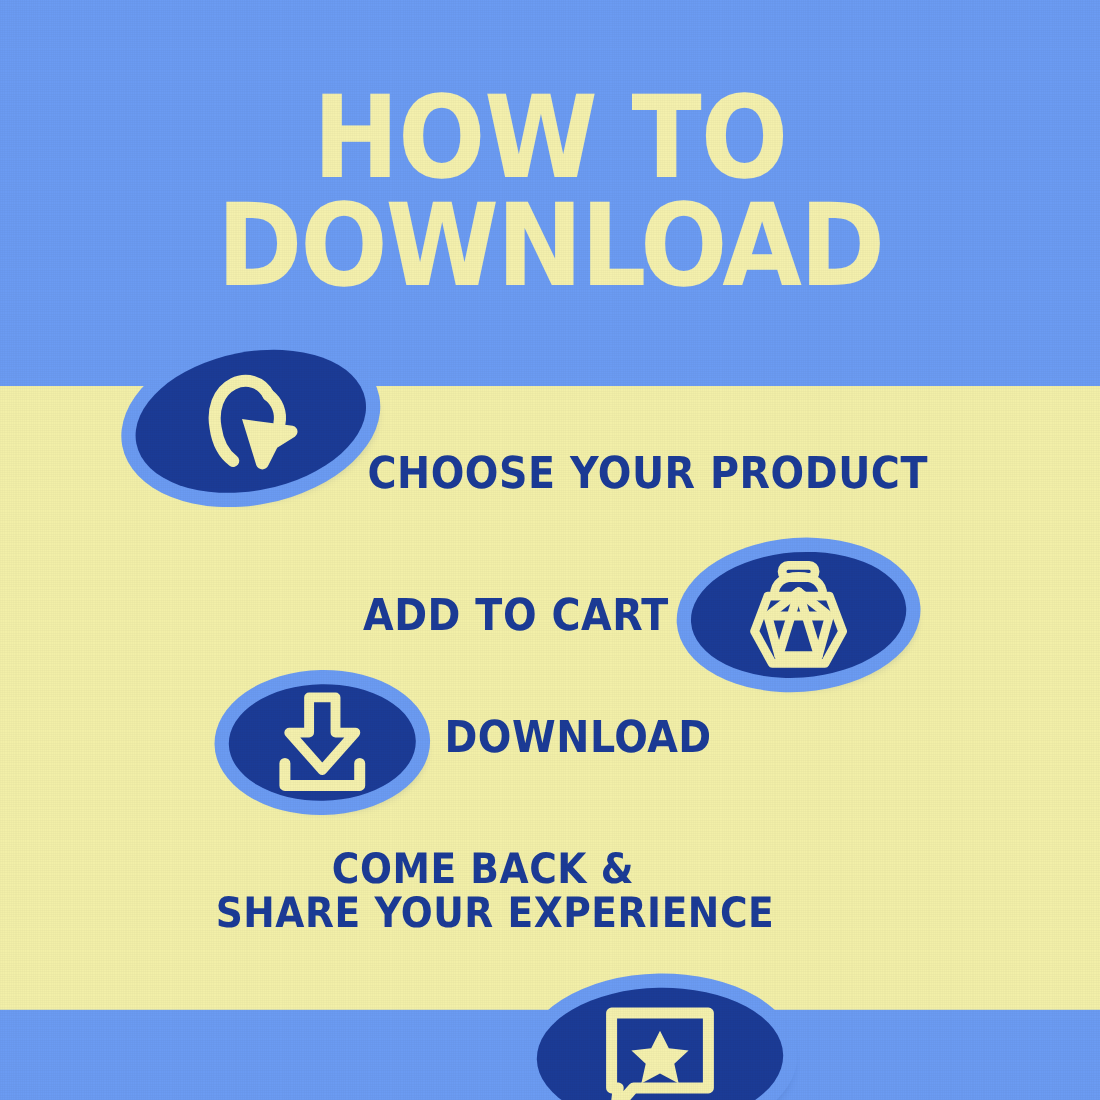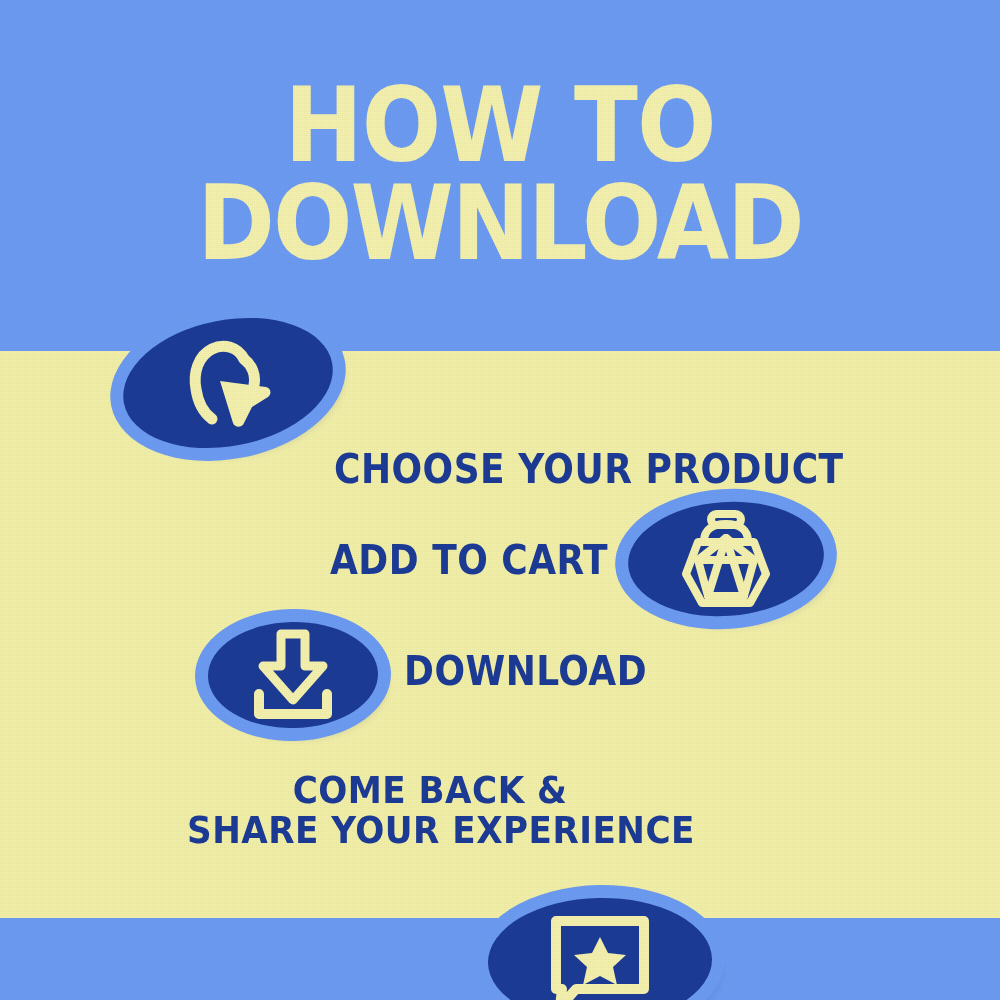--- a/index.html
+++ b/index.html
@@ -61,29 +61,30 @@
     position: absolute;
     color: #1b3b96;
     font-weight: 700;
     font-family: "DejaVu Sans", sans-serif;
     font-stretch: condensed;
     text-transform: uppercase;
     letter-spacing: .5px;
     line-height: 1.06;
     white-space: nowrap;
   }
-  .lbl-choose   { left: 334px; top: 448px; font-size: 40px; }
+  .lbl-choose   { left: 334px; top: 410px; font-size: 40px; }
   .lbl-cart     { left: 330px; top: 539px; font-size: 40px; }
   .lbl-download { left: 404px; top: 650px; font-size: 40px; }
   .lbl-share {
     left: 0; width: 860px; top: 770px;
     text-align: center;
     font-size: 38px;
     letter-spacing: .5px;
     white-space: normal;
+    padding-left: 9px;
   }
   .lbl-share .l2 { display: block; margin-left: 22px; }
 
   
   .badge {
     position: absolute;
     border-radius: 50%;
     background: #1b3b96;
     box-shadow: 0 0 0 13px #6b9bf2, 7px 9px 9px rgba(20,40,110,.22);
     display: flex;

